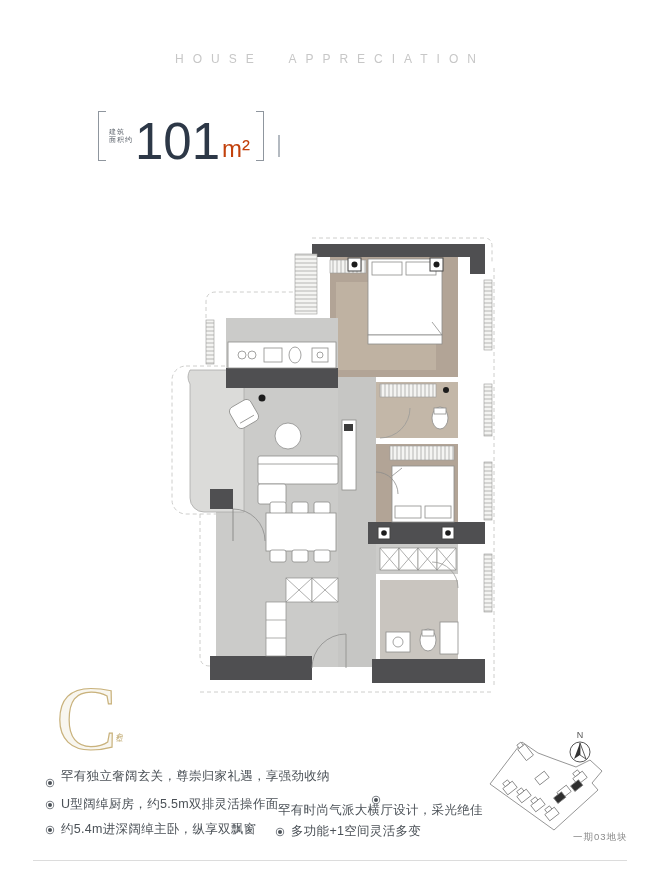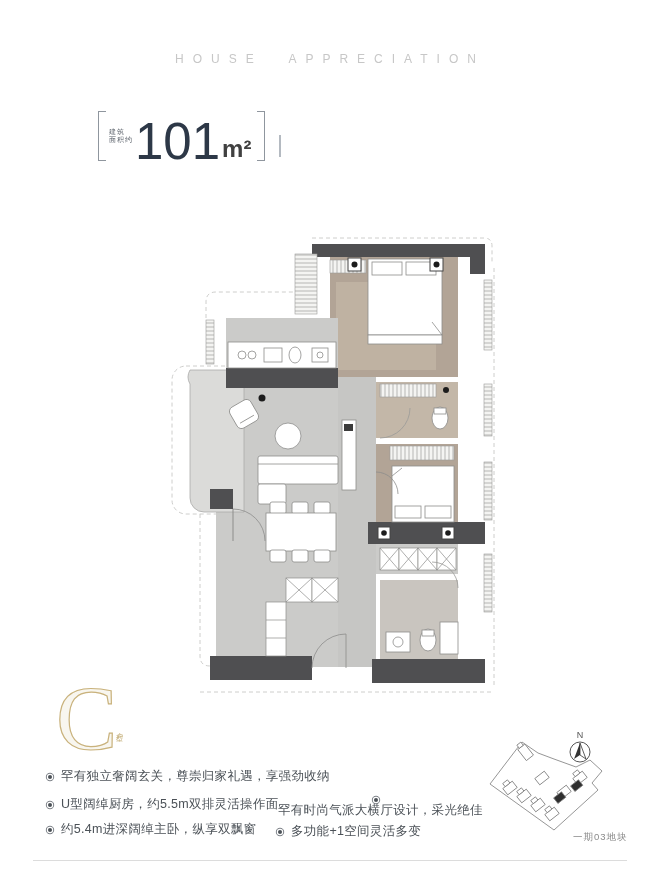--- a/index.html
+++ b/index.html
@@ -16,21 +16,21 @@
     font-weight:400;
   }
   
   .title-row { position:absolute; top:106px; left:98px; height:60px; display:flex; align-items:flex-end; }
   .bracket { width:8px; height:50px; align-self:center; }
   .bracket.l { border-left:1.5px solid #8f969e; border-top:1.5px solid #8f969e; border-bottom:1.5px solid #8f969e; }
   .bracket.r { border-right:1.5px solid #8f969e; border-top:1.5px solid #8f969e; border-bottom:1.5px solid #8f969e; }
   .area-label { display:flex; flex-direction:column; justify-content:center; align-self:center; margin:0 2px 0 3px; }
   .area-label span { font-size:7px; line-height:8.5px; color:#565d66; letter-spacing:1px; }
   .area-num { font-size:51px; line-height:0.92; color:#2d3847; letter-spacing:0px; font-weight:400; }
-  .area-unit { font-size:24px; color:#404040; font-weight:700; margin:0 6px 3px 2px; }
+  .area-unit { font-size:24px; color:#c2410c; font-weight:400; margin:0 6px 3px 2px; }
   .estate-type { font-size:23px; font-weight:700; color:#4e5a68; letter-spacing:3px; margin:0 0 8px 24px; }
   .vdivider { width:1.5px; height:22px; background:#b4bac1; margin:0 16px 9px 14px; }
   .layout-desc { font-size:21px; font-weight:600; color:#525d6a; letter-spacing:0.5px; margin-bottom:8px; }
   
   .plan-wrap { position:absolute; top:222px; left:140px; width:380px; height:486px; }
   
   .unit-letter {
     position:absolute; top:672px; left:56px; font-size:92px; line-height:1;
     font-family:"Liberation Serif", serif; font-weight:400;
     color:rgba(201,178,124,0.12);
@@ -243,21 +243,21 @@
           </g>
         <circle cx="122" cy="176" r="3.5" fill="#1c1c1c"></circle>
         <circle cx="306" cy="168" r="3" fill="#1c1c1c"></circle>
       </g>
     </svg>
   </div>
 
   <div class="unit-letter">C</div>
   <div class="unit-caption">户型</div>
 
-  <div class="feature-row" style="top:768px; left:48px;">
+  <div class="feature-row" style="top:768px; left:48px;align-items:flex-end;">
     <span class="bullet"></span>
     <span class="feature-text">罕有独立奢阔玄关，尊崇归家礼遇，享强劲收纳</span>
   </div>
   <div class="feature-row" style="top:796px; left:48px;">
     <span class="bullet"></span>
     <span class="feature-text">U型阔绰厨房，约5.5m双排灵活操作面</span>
   </div>
   <div class="feature-row" style="top:821px; left:48px;">
     <span class="bullet"></span>
     <span class="feature-text">约5.4m进深阔绰主卧，纵享双飘窗</span>

